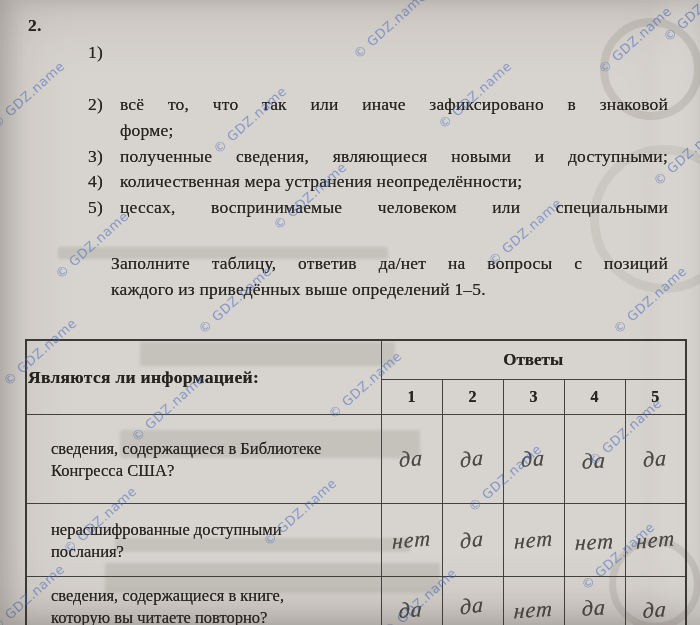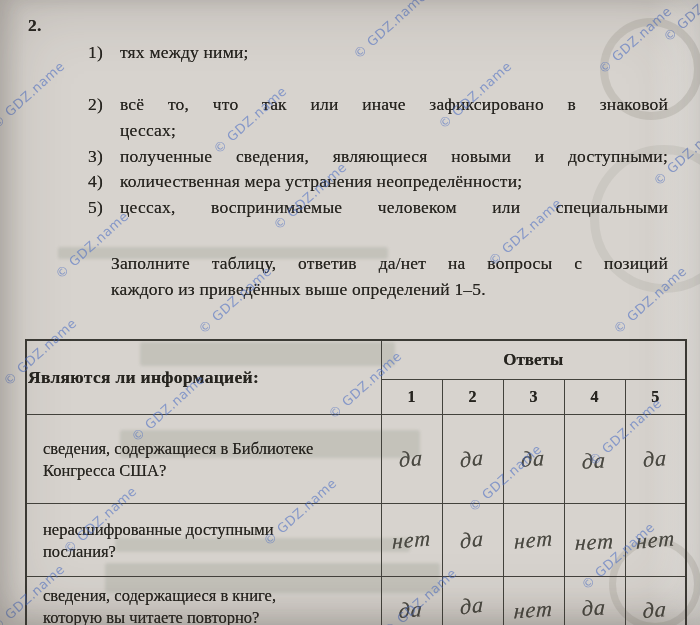--- a/index.html
+++ b/index.html
@@ -56,21 +56,21 @@
     background:transparent;
   }
   table.answers td{border:1.6px solid #43423c; vertical-align:middle; overflow:visible;}
   table.answers{border:2.6px solid #3b3a35;}
   td.qhead{font-weight:bold; font-size:17.5px; text-align:left; letter-spacing:.3px;
            text-shadow:0 0 .6px rgba(40,38,33,.75);}
   td.ahead{font-weight:bold; font-size:17px; text-align:center; height:36px;
            text-shadow:0 0 .6px rgba(40,38,33,.75);margin-top:28px;}
   td.cnum{font-weight:bold; font-size:16px; text-align:center; height:32px;
           text-shadow:0 0 .6px rgba(40,38,33,.75);}
-  td.q{font-size:16.5px; line-height:22px; padding:6px 8px 4px 16px; vertical-align:middle;
+  td.q{font-size:16.5px; line-height:22px; padding:6px 8px 4px 24px; vertical-align:middle;
        text-shadow:0 0 .6px rgba(40,38,33,.75);}
   tr.r1 td{height:78px;} tr.r2 td{height:62px;} tr.r3 td{height:48px;}
   td.a{text-align:center;}
   .hw{
     display:inline-block; font-style:italic; font-size:22px; color:#4a4942;
     font-family:"Liberation Serif","DejaVu Serif",serif;
     transform:rotate(-5deg) skewX(-6deg); letter-spacing:1px;
     text-shadow:0 0 .5px rgba(60,58,50,.6);
   }
   td.a:nth-child(3) .hw{transform:rotate(-7deg) skewX(-8deg);}
@@ -114,27 +114,26 @@
   <span class="wm" style="left:618px;top:556px">© GDZ.name</span>
   <span class="wm" style="left:420px;top:602px">© GDZ.name</span>
   <span class="wm" style="left:28px;top:598px">© GDZ.name</span>
 
   <div class="txt heading">
     <span class="qnum">2.</span>
   </div>
 
   <div class="txt item i1">
     <span class="inum">1)</span>
-    <div>тях между ними;</div>
   </div>
 
   <div class="txt item i2">
     <span class="inum">2)</span>
     <div class="jline">всё то, что так или иначе зафиксировано в знаковой</div>
-    <div>цессах;</div>
+    <div>форме;</div>
   </div>
 
   <div class="txt item i3">
     <span class="inum">3)</span>
     <div class="jline">полученные сведения, являющиеся новыми и доступными;</div>
   </div>
 
   <div class="txt item i4">
     <span class="inum">4)</span>
     <div>количественная мера устранения неопределённости;</div>

